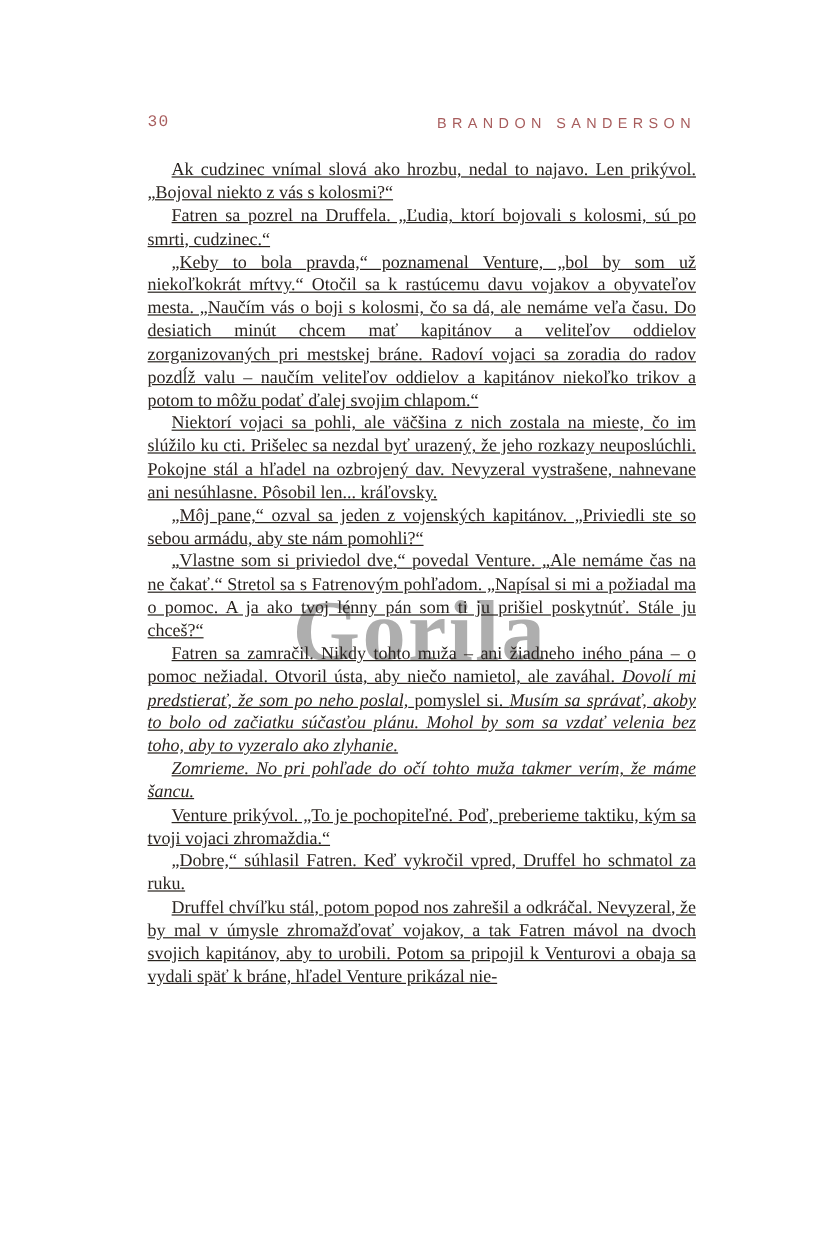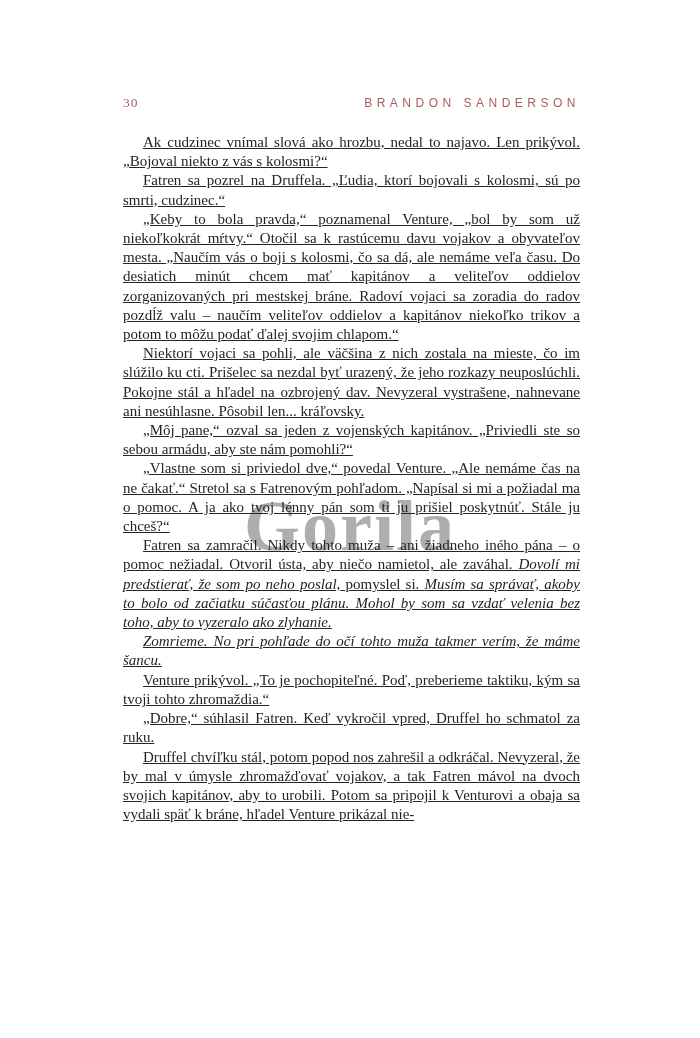--- a/index.html
+++ b/index.html
@@ -15,21 +15,21 @@
     font-family:"Liberation Serif", serif;
     position:relative;overflow:hidden;
   }
   .page{position:absolute;inset:0;}
   .header-row{
     position:absolute;top:95px;left:123px;width:457px;height:18px;
   }
   .page-num{
     position:absolute;left:0;top:0;
     font-size:13.5px;color:var(--header-red);
-    font-family:Liberation Serif, serif;
+    font-family:Liberation Mono, monospace;
     letter-spacing:1px;
   }
   .running-head{
     position:absolute;left:0;right:0;top:1px;text-align:right;
     font-size:12px;color:var(--header-red);
     font-family:"Liberation Sans", sans-serif;
     letter-spacing:4.5px;
     white-space:nowrap;
   }
   .watermark{
@@ -61,18 +61,18 @@
 
   <div class="body-text">
     <p class="para">Ak cudzinec vnímal slová ako hrozbu, nedal to najavo. Len prikývol. „Bojoval niekto z vás s kolosmi?“</p>
     <p class="para">Fatren sa pozrel na Druffela. „Ľudia, ktorí bojovali s kolosmi, sú po smrti, cudzinec.“</p>
     <p class="para">„Keby to bola pravda,“ poznamenal Venture, „bol by som už niekoľkokrát mŕtvy.“ Otočil sa k rastúcemu davu vojakov a obyvateľov mesta. „Naučím vás o boji s kolosmi, čo sa dá, ale nemáme veľa času. Do desiatich minút chcem mať kapitánov a veliteľov oddielov zorganizovaných pri mestskej bráne. Radoví vojaci sa zoradia do radov pozdĺž valu – naučím veliteľov oddielov a kapitánov niekoľko trikov a potom to môžu podať ďalej svojim chlapom.“</p>
     <p class="para">Niektorí vojaci sa pohli, ale väčšina z nich zostala na mieste, čo im slúžilo ku cti. Prišelec sa nezdal byť urazený, že jeho rozkazy neuposlúchli. Pokojne stál a hľadel na ozbrojený dav. Nevyzeral vystrašene, nahnevane ani nesúhlasne. Pôsobil len... kráľovsky.</p>
     <p class="para">„Môj pane,“ ozval sa jeden z vojenských kapitánov. „Priviedli ste so sebou armádu, aby ste nám pomohli?“</p>
     <p class="para">„Vlastne som si priviedol dve,“ povedal Venture. „Ale nemáme čas na ne čakať.“ Stretol sa s Fatrenovým pohľadom. „Napísal si mi a požiadal ma o pomoc. A ja ako tvoj lénny pán som ti ju prišiel poskytnúť. Stále ju chceš?“</p>
     <p class="para"><span>Fatren sa zamračil. Nikdy tohto muža – ani žiadneho iného pána – o pomoc nežiadal. Otvoril ústa, aby niečo namietol, ale zaváhal. </span><span class="it">Dovolí mi predstierať, že som po neho poslal,</span><span> pomyslel si. </span><span class="it">Musím sa správať, akoby to bolo od začiatku súčasťou plánu. Mohol by som sa vzdať velenia bez toho, aby to vyzeralo ako zlyhanie.</span></p>
     <p class="para it">Zomrieme. No pri pohľade do očí tohto muža takmer verím, že máme šancu.</p>
-    <p class="para">Venture prikývol. „To je pochopiteľné. Poď, preberieme taktiku, kým sa tvoji tohto zhromaždia.“</p>
+    <p class="para">Venture prikývol. „To je pochopiteľné. Poď, preberieme taktiku, kým sa tvoji vojaci zhromaždia.“</p>
     <p class="para">„Dobre,“ súhlasil Fatren. Keď vykročil vpred, Druffel ho schmatol za ruku.</p>
     <p class="para">Druffel chvíľku stál, potom popod nos zahrešil a odkráčal. Nevyzeral, že by mal v úmysle zhromažďovať vojakov, a tak Fatren mávol na dvoch svojich kapitánov, aby to urobili. Potom sa pripojil k Venturovi a obaja sa vydali späť k bráne, hľadel Venture prikázal nie-</p>
   </div>
 
 </div>
 
 </body></html>

